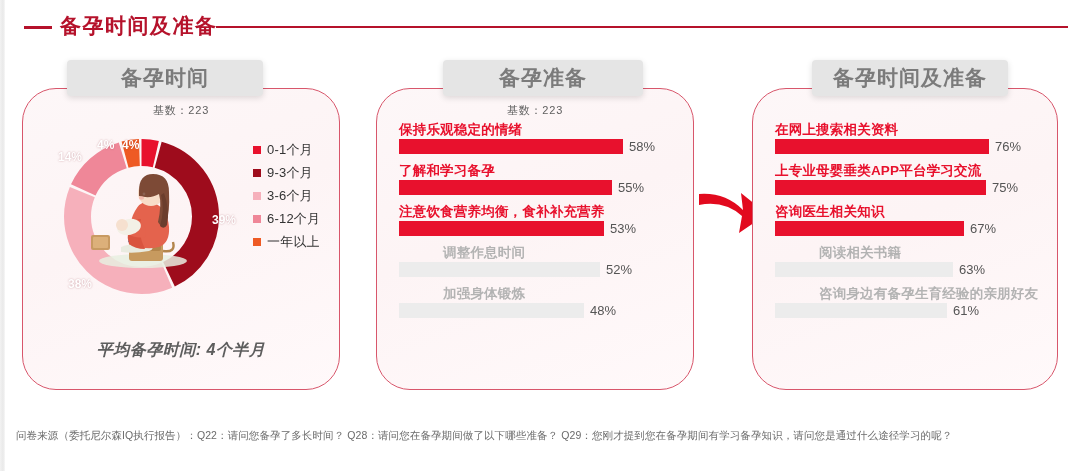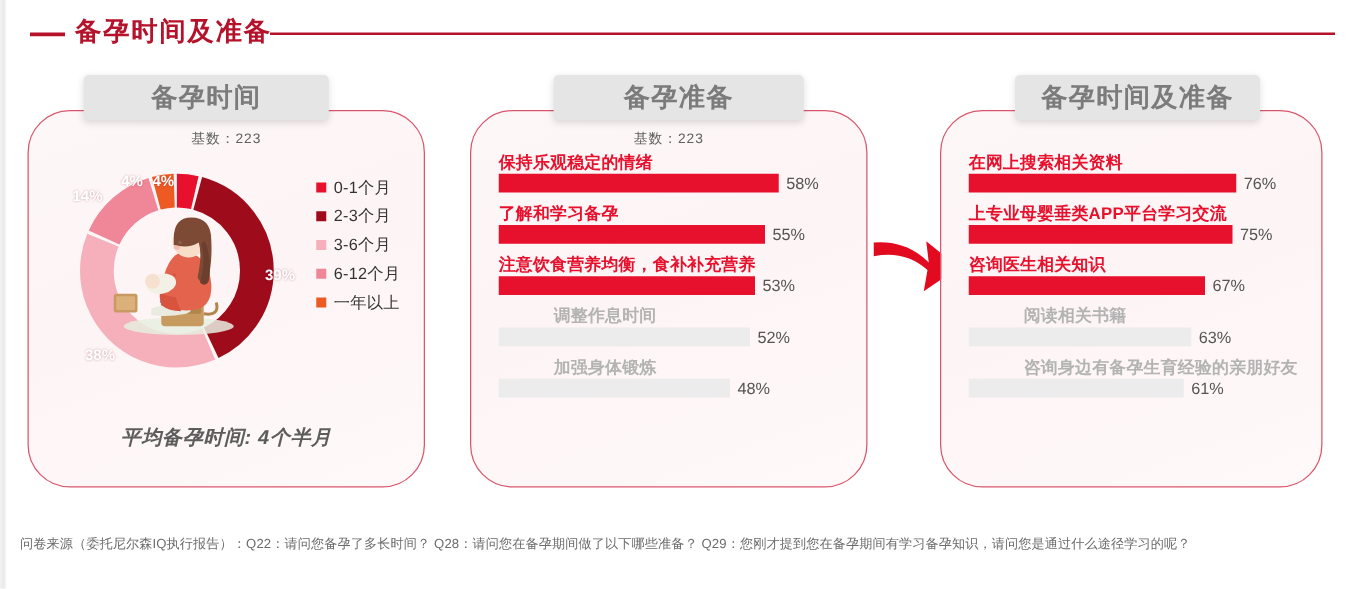--- a/index.html
+++ b/index.html
@@ -302,21 +302,21 @@
   <div class="slice-label" id="lbl-3">14%</div>
   <div class="slice-label" id="lbl-4">4%</div>
 
   <div id="legend">
     <div class="legend-row">
       <span class="legend-swatch" style="background:#e8112d"></span>
       <span class="legend-text">0-1个月</span>
     </div>
     <div class="legend-row">
       <span class="legend-swatch" style="background:#9e0c1c"></span>
-      <span class="legend-text">2-3个月</span>
+      <span class="legend-text">9-3个月</span>
     </div>
     <div class="legend-row">
       <span class="legend-swatch" style="background:#f6b0bb"></span>
       <span class="legend-text">3-6个月</span>
     </div>
     <div class="legend-row">
       <span class="legend-swatch" style="background:#ef8798"></span>
       <span class="legend-text">6-12个月</span>
     </div>
     <div class="legend-row">

